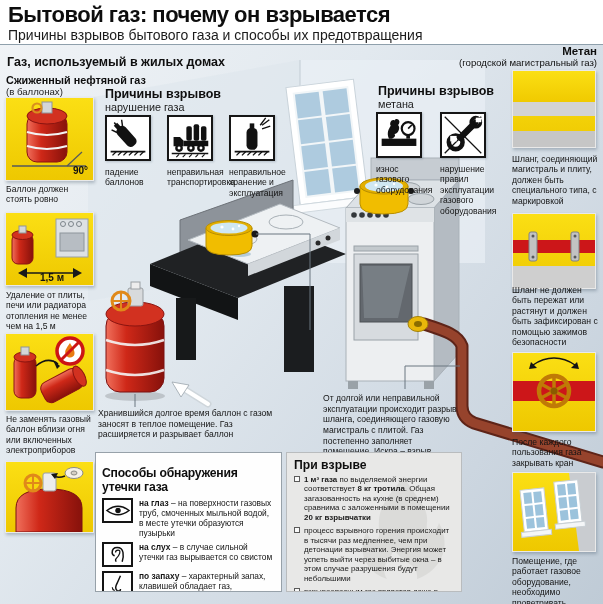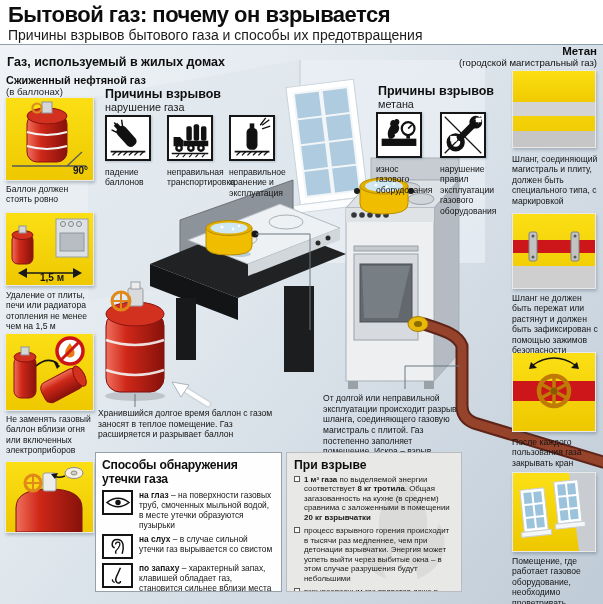--- a/index.html
+++ b/index.html
@@ -38,21 +38,21 @@
   .cause-sub   { position:absolute; font-size:10.8px; color:#1a1a1a; z-index:5; }
 
   
   .rbox { left:512px; width:84px; }
   .band { position:absolute; left:0; width:100%; }
   .marking { position:absolute; right:4px; top:50%; transform:translateY(-50%); font-size:8.6px;
              font-weight:bold; font-style:italic; color:#ffd90a; }
 
   
   .leak { position:absolute; left:95px; top:452px; width:187px; height:140px; background:#fefefe;
-          border:1px solid #97a1a9; padding:5px 6px 0 6px; z-index:6; overflow:hidden; }
+          border:1px solid #97a1a9; padding:13px 6px 0 6px; z-index:6; overflow:hidden; }
   .leak h3 { font-size:12.2px; color:#0e0e0e; margin-bottom:4px; letter-spacing:-0.2px; }
   .leak-row { display:flex; margin-bottom:4px; }
   .leak-ic { flex:0 0 31px; height:25px; border:2px solid #141414; background:#fff; margin-right:6px;
              display:flex; align-items:center; justify-content:center; }
   .leak-tx { font-size:8.4px; line-height:1.2; color:#141414; }
 
   .expl { position:absolute; left:286px; top:452px; width:176px; height:140px; background:#e8e8e7;
           border:1px solid #b9bcbe; padding:5px 7px 0 7px; z-index:6; overflow:hidden; }
   .expl h3 { font-size:12.2px; color:#0e0e0e; margin-bottom:3px; position:relative; z-index:2; }
   .expl-item { display:flex; font-size:7.9px; line-height:1.2; color:#1a1a1a; margin-bottom:4px;
@@ -350,21 +350,21 @@
       <g fill="#c2c2c2" stroke="#7e8286">
         <rect x="16" y="18" width="8" height="29" rx="2"></rect>
         <rect x="58" y="18" width="8" height="29" rx="2"></rect>
       </g>
       <circle cx="20" cy="22" r="1.5" fill="#55585b"></circle>
         <circle cx="20" cy="43" r="1.5" fill="#55585b"></circle>
       <circle cx="62" cy="22" r="1.5" fill="#55585b"></circle>
         <circle cx="62" cy="43" r="1.5" fill="#55585b"></circle>
     </svg>
   </div>
-  <div class="cap" style="left:512px; top:293px; width:88px;">Шланг не должен быть пережат или растянут и должен быть зафиксирован с помощью зажимов безопасности</div>
+  <div class="cap" style="left:512px; top:285px; width:88px;">Шланг не должен быть пережат или растянут и должен быть зафиксирован с помощью зажимов безопасности</div>
 
   <div class="ybox rbox" style="top:352px; height:80px;">
     <svg width="82" height="78" viewBox="0 0 82 78">
       <rect x="0" y="28" width="82" height="20" fill="#cc1619"></rect>
       <path d="M20,12 Q30,5 41,5 M62,12 Q52,5 41,5" fill="none" stroke="#141414" stroke-width="1.5"></path>
       <polygon points="18,9 24,15 16,16" fill="#141414"></polygon>
         <polygon points="64,9 58,15 66,16" fill="#141414"></polygon>
       <circle cx="41" cy="38" r="15" fill="none" stroke="#c07a06" stroke-width="4.5"></circle>
       <line x1="41" y1="23" x2="41" y2="53" stroke="#c07a06" stroke-width="3.5"></line>
       <line x1="28" y1="45" x2="54" y2="31" stroke="#c07a06" stroke-width="3.5"></line>

